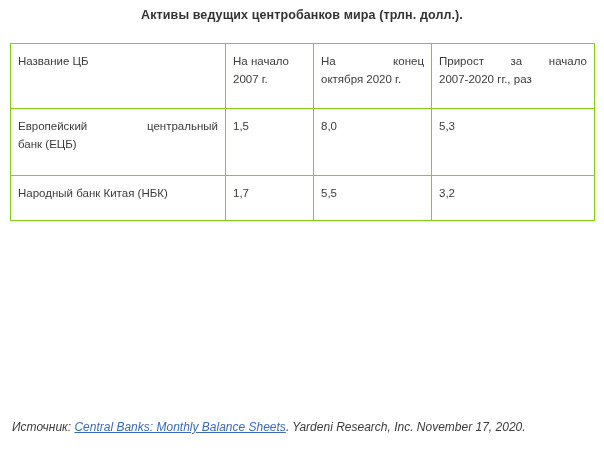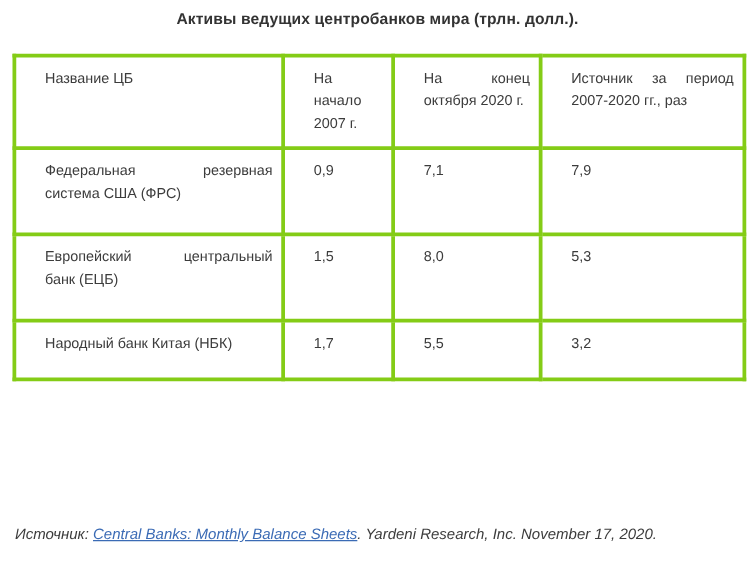--- a/index.html
+++ b/index.html
@@ -33,22 +33,22 @@
   }
   table.assets {
     position: absolute;
     top: 43px;
     left: 10px;
     width: 584px;
     border-collapse: collapse;
     table-layout: fixed;
   }
   table.assets td {
-    border: 3px solid #84cc16;
-    padding: 9px 7px 9px 23px;
+    border: 1px solid #84cc16;
+    padding: 9px 7px 9px 7px;
     font-size: 11.5px;
     color: #3c3c3c;
     vertical-align: top;
     line-height: 1.55;
   }
   table.assets col.c0 { width: 215px; }
   table.assets col.c1 { width: 88px; }
   table.assets col.c2 { width: 118px; }
   table.assets col.c3 { width: 163px; }
 
@@ -115,34 +115,25 @@
         </td>
         <td>
           <span class="hdr-line">На начало</span>
           <span class="hdr-line">2007 г.</span>
         </td>
         <td class="hdr-cell">
           <span class="hdr-line">На конец</span>
           <span class="hdr-line lastline">октября 2020 г.</span>
         </td>
         <td class="hdr-cell">
-          <span class="hdr-line">Источник за период</span>
+          <span class="hdr-line">Прирост за начало</span>
           <span class="hdr-line lastline">2007-2020 гг., раз</span>
         </td>
       </tr>
 
-      <tr class="row-tall">
-        <td class="name-just">
-          <span class="jline">Федеральная резервная</span>
-          <span class="jlast">система США (ФРС)</span>
-        </td>
-        <td>0,9</td>
-        <td>7,1</td>
-        <td>7,9</td>
-      </tr>
 
       <tr class="row-tall">
         <td class="name-just">
           <span class="jline">Европейский центральный</span>
           <span class="jlast">банк (ЕЦБ)</span>
         </td>
         <td>1,5</td>
         <td>8,0</td>
         <td>5,3</td>
       </tr>

